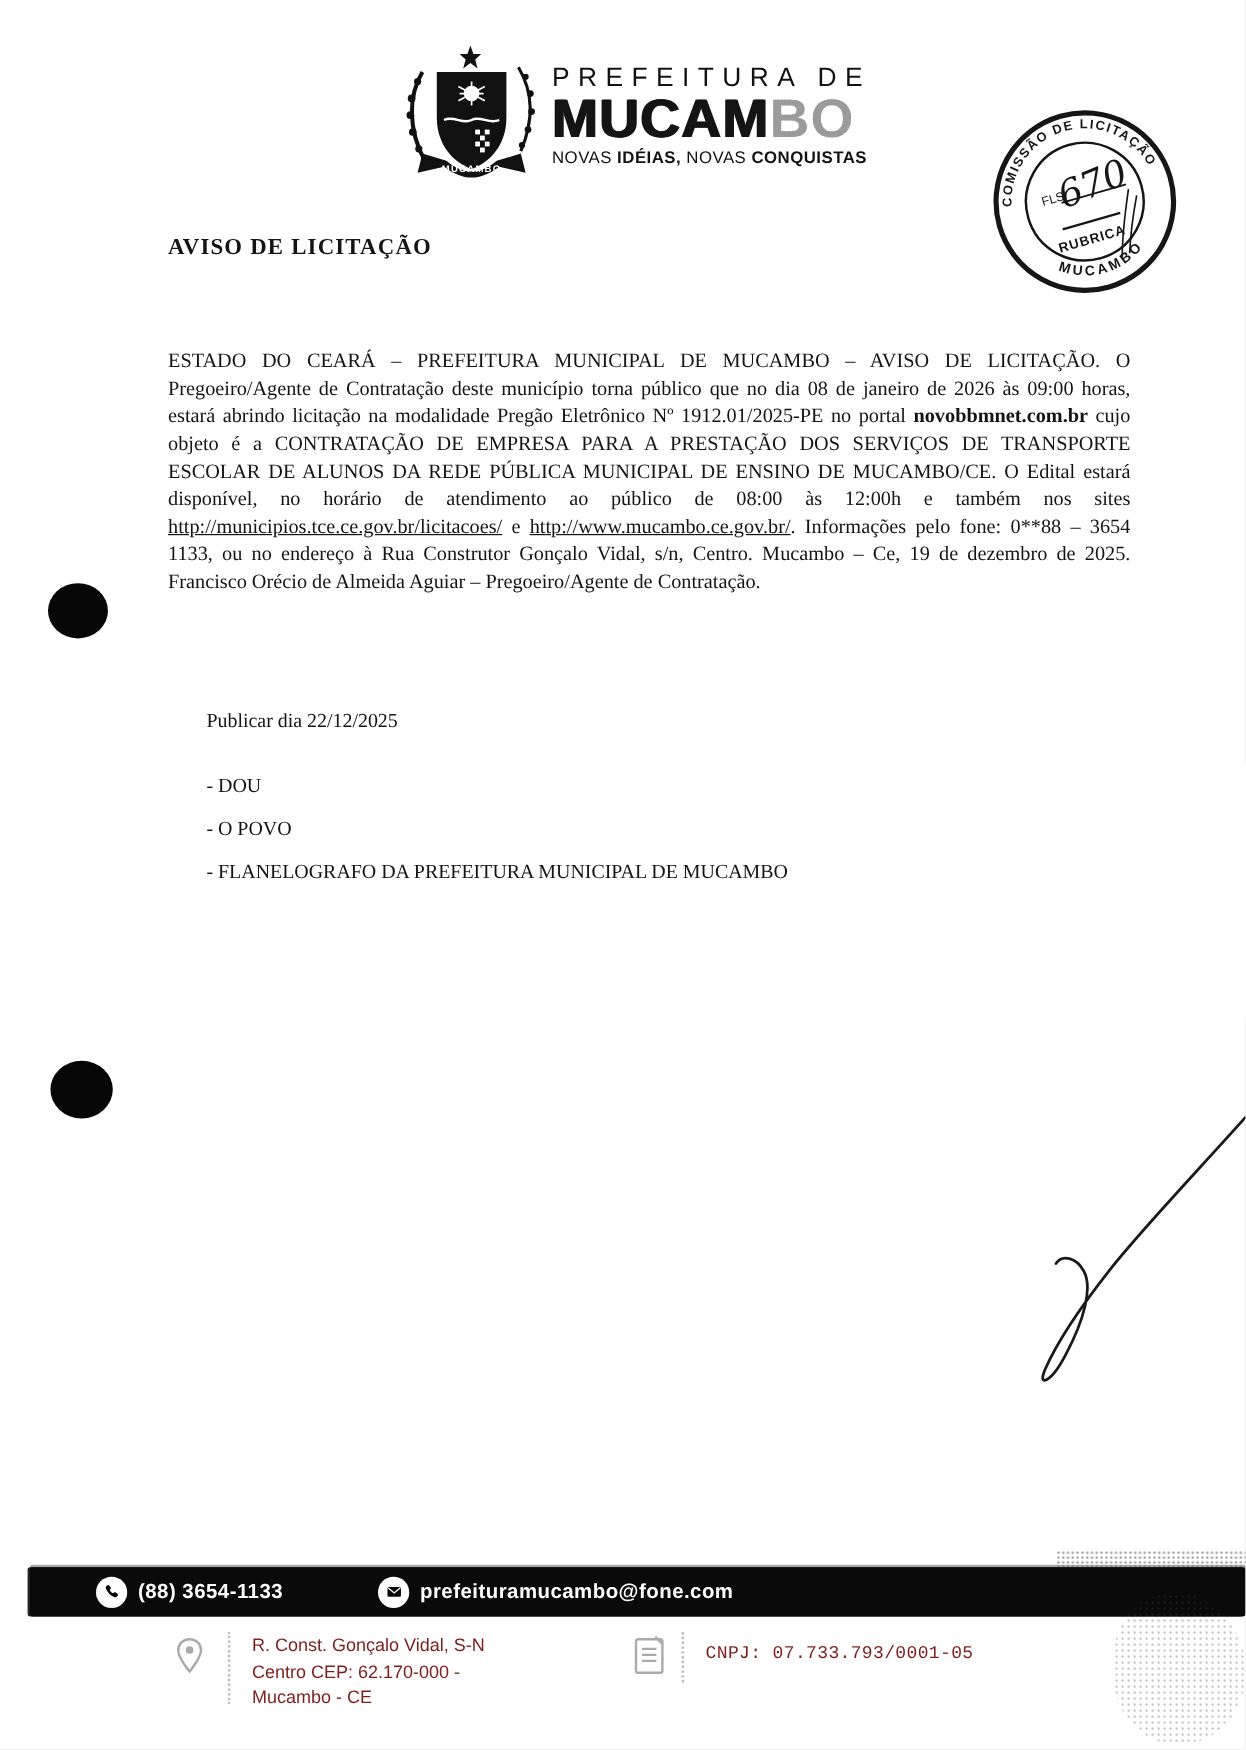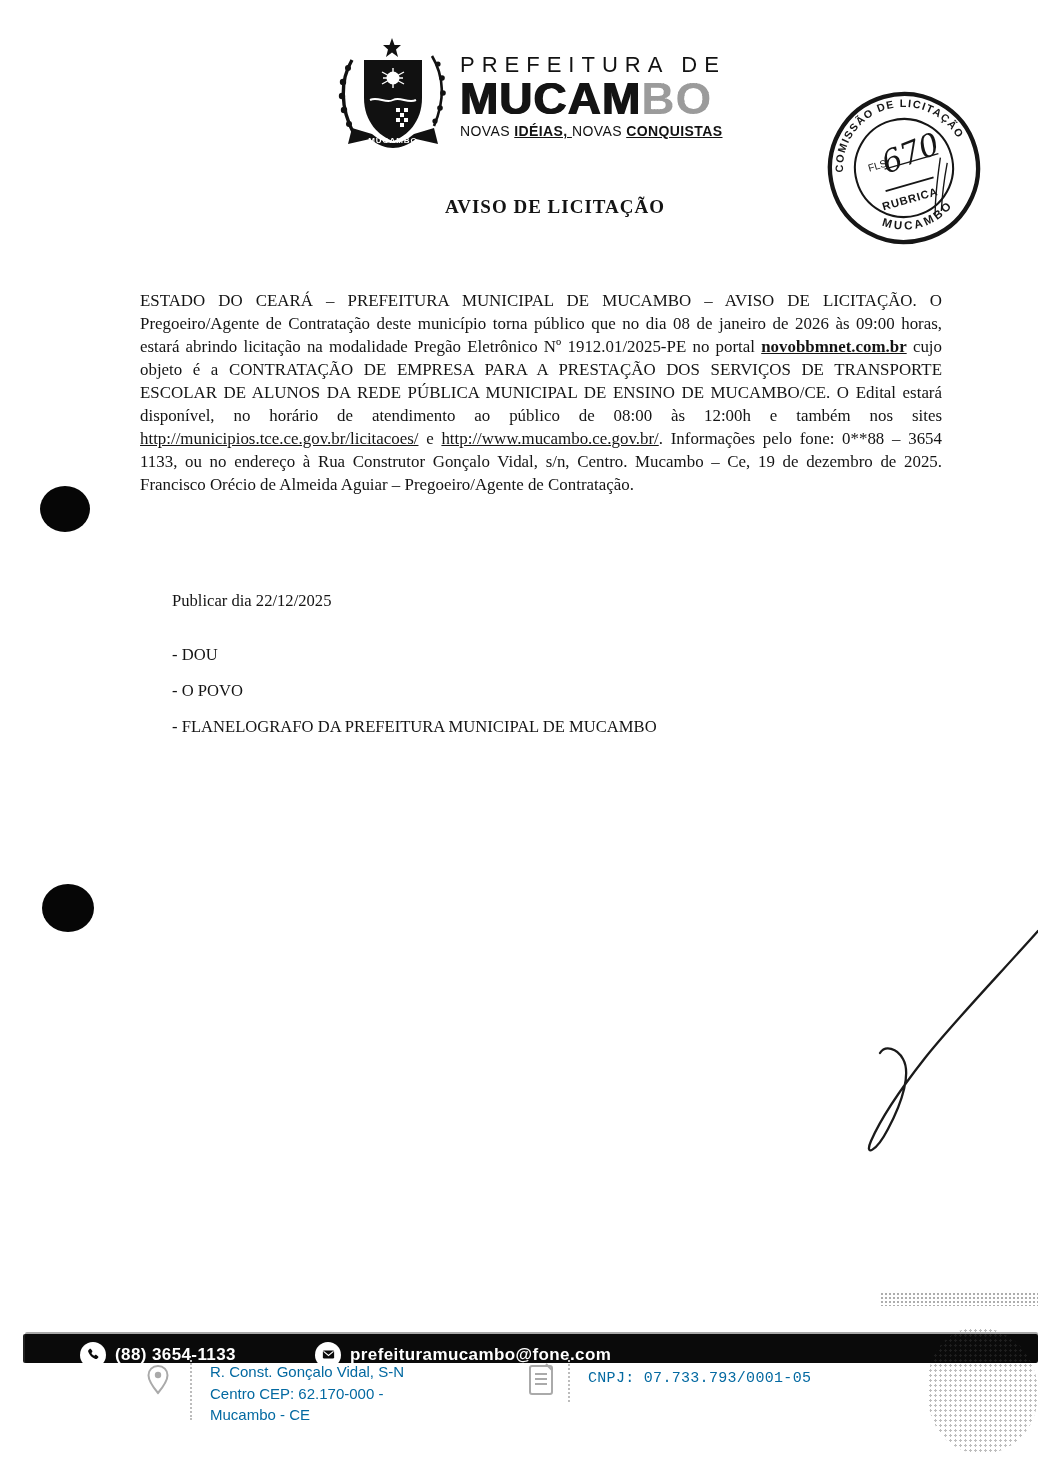--- a/index.html
+++ b/index.html
@@ -15,60 +15,60 @@
   .crest { position:absolute; left:0; top:0; }
   .logo-text { position:absolute; left:130px; top:14px; width:290px; font-family:"Liberation Sans", sans-serif; }
   .logo-line1 { font-size:22px; font-weight:400; letter-spacing:7px; color:#121212; white-space:nowrap; }
   .logo-line2 { font-size:46px; font-weight:700; letter-spacing:1px; line-height:42px; white-space:nowrap;
                 transform:scaleY(0.98); transform-origin:left top;
                 text-shadow:0.8px 0 currentColor, -0.8px 0 currentColor; }
   .logo-line2 .faded { color:#9b9b9b; text-shadow:none;
                 background-image:radial-gradient(#777 1px, transparent 1px); background-size:3px 3px;
                 -webkit-background-clip:text; background-clip:text; }
   .tagline { font-size:14px; margin-top:3px; letter-spacing:0.4px; color:#121212; white-space:nowrap; }
-  .tagline .b { font-weight:700;text-decoration:underline; }
+  .tagline .b { font-weight:700; }
 
   
   .stamp { position:absolute; left:818px; top:82px; width:172px; height:172px; transform:rotate(-16deg); }
 
   
   .hole { position:absolute; background:#060606; border-radius:50%; }
   .hole1 { left:40px; top:486px; width:50px; height:46px; }
   .hole2 { left:42px; top:884px; width:52px; height:48px; }
 
   
-  .doc-title { position:absolute; left:140px; top:196px; width:830px; text-align:center;
+  .doc-title { position:absolute; left:140px; top:196px; width:830px; text-align:left;
                font-size:19px; font-weight:700; letter-spacing:1px; }
   .body-par { position:absolute; left:140px; top:289px; width:802px;
               font-size:16.9px; line-height:23px; text-align:justify; }
   .seg-b { font-weight:400; }
   .seg-u { text-decoration:underline;margin-top:36px; }
-  .seg-bu { font-weight:700; text-decoration:underline; }
+  .seg-bu { font-weight:700; }
 
   
   .pub { position:absolute; left:172px; top:591px; font-size:16.6px; }
   .pub-heading { margin-bottom:33px; }
   .pub-item { margin-bottom:14px; line-height:22px; }
 
   
   .signature { position:absolute; left:833px; top:913px; }
 
   
-  .footer-bar { position:absolute; left:25px; top:1306px; width:1013px; height:29px;
+  .footer-bar { position:absolute; left:25px; top:1306px; width:1013px; height:41px;
                 background:#0a0a0a; border-radius:2px;
-                box-shadow:-2px 0 0 #222, 0 -2px 0 rgba(10,10,10,.35);margin-top:28px; }
+                box-shadow:-2px 0 0 #222, 0 -2px 0 rgba(10,10,10,.35); }
   .bar-item { position:absolute; top:0; height:41px; display:flex; align-items:center; gap:9px;
               font-family:"Liberation Sans", sans-serif; font-weight:700; font-size:17px;
               color:#ffffff; letter-spacing:0.4px; white-space:nowrap; }
   .bar-phone { left:55px; } .bar-mail { left:290px; } .bar-web { left:612px; }
   .bar-ic { width:26px; height:26px; border-radius:50%; background:#ffffff;
             display:flex; align-items:center; justify-content:center; flex:0 0 auto; }
 
   .contact-info { position:absolute; left:0; top:1358px; width:906px; height:100px;
-                  font-family:"Liberation Sans", sans-serif; color:#0369a1; font-size:15px; }
+                  font-family:"Liberation Sans", sans-serif; color:#7f1d1d; font-size:15px; }
   .pin-ic { position:absolute; left:146px; top:6px; }
   .dot-sep { position:absolute; border-left:2px dotted #bcbcbc; }
   .sep1 { left:190px; top:2px; height:60px; }
   .sep2 { left:568px; top:2px; height:42px; }
   .addr { position:absolute; left:210px; top:3px; line-height:21.5px; }
   .doc-ic { position:absolute; left:526px; top:4px; }
   .cnpj { position:absolute; left:588px; top:12px; letter-spacing:0.3px;font-family:Liberation Mono, monospace; }
 
   .speckle-blob { position:absolute; left:928px; top:1328px; width:110px; height:125px;
                   background-image:radial-gradient(#444 1px, transparent 1.2px);

